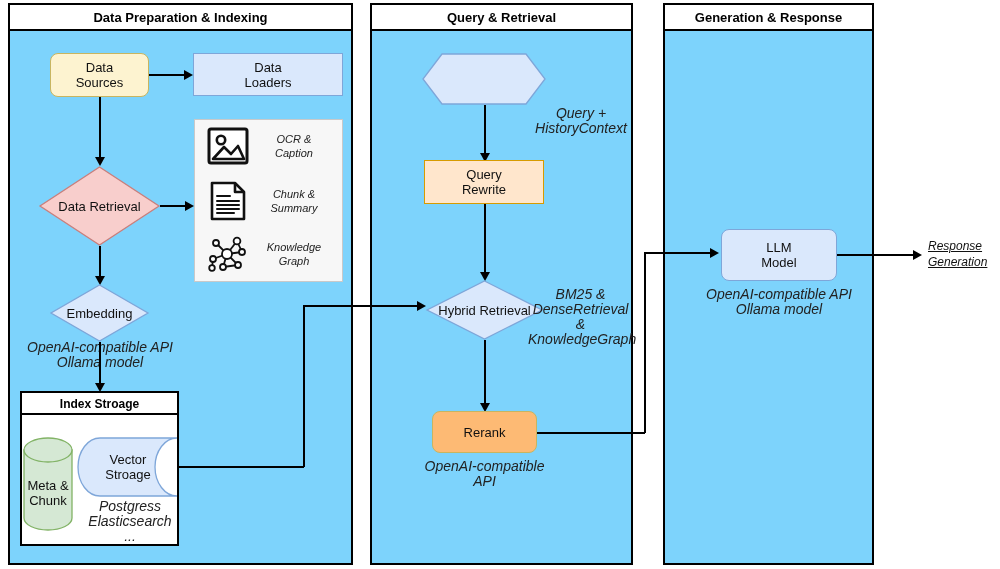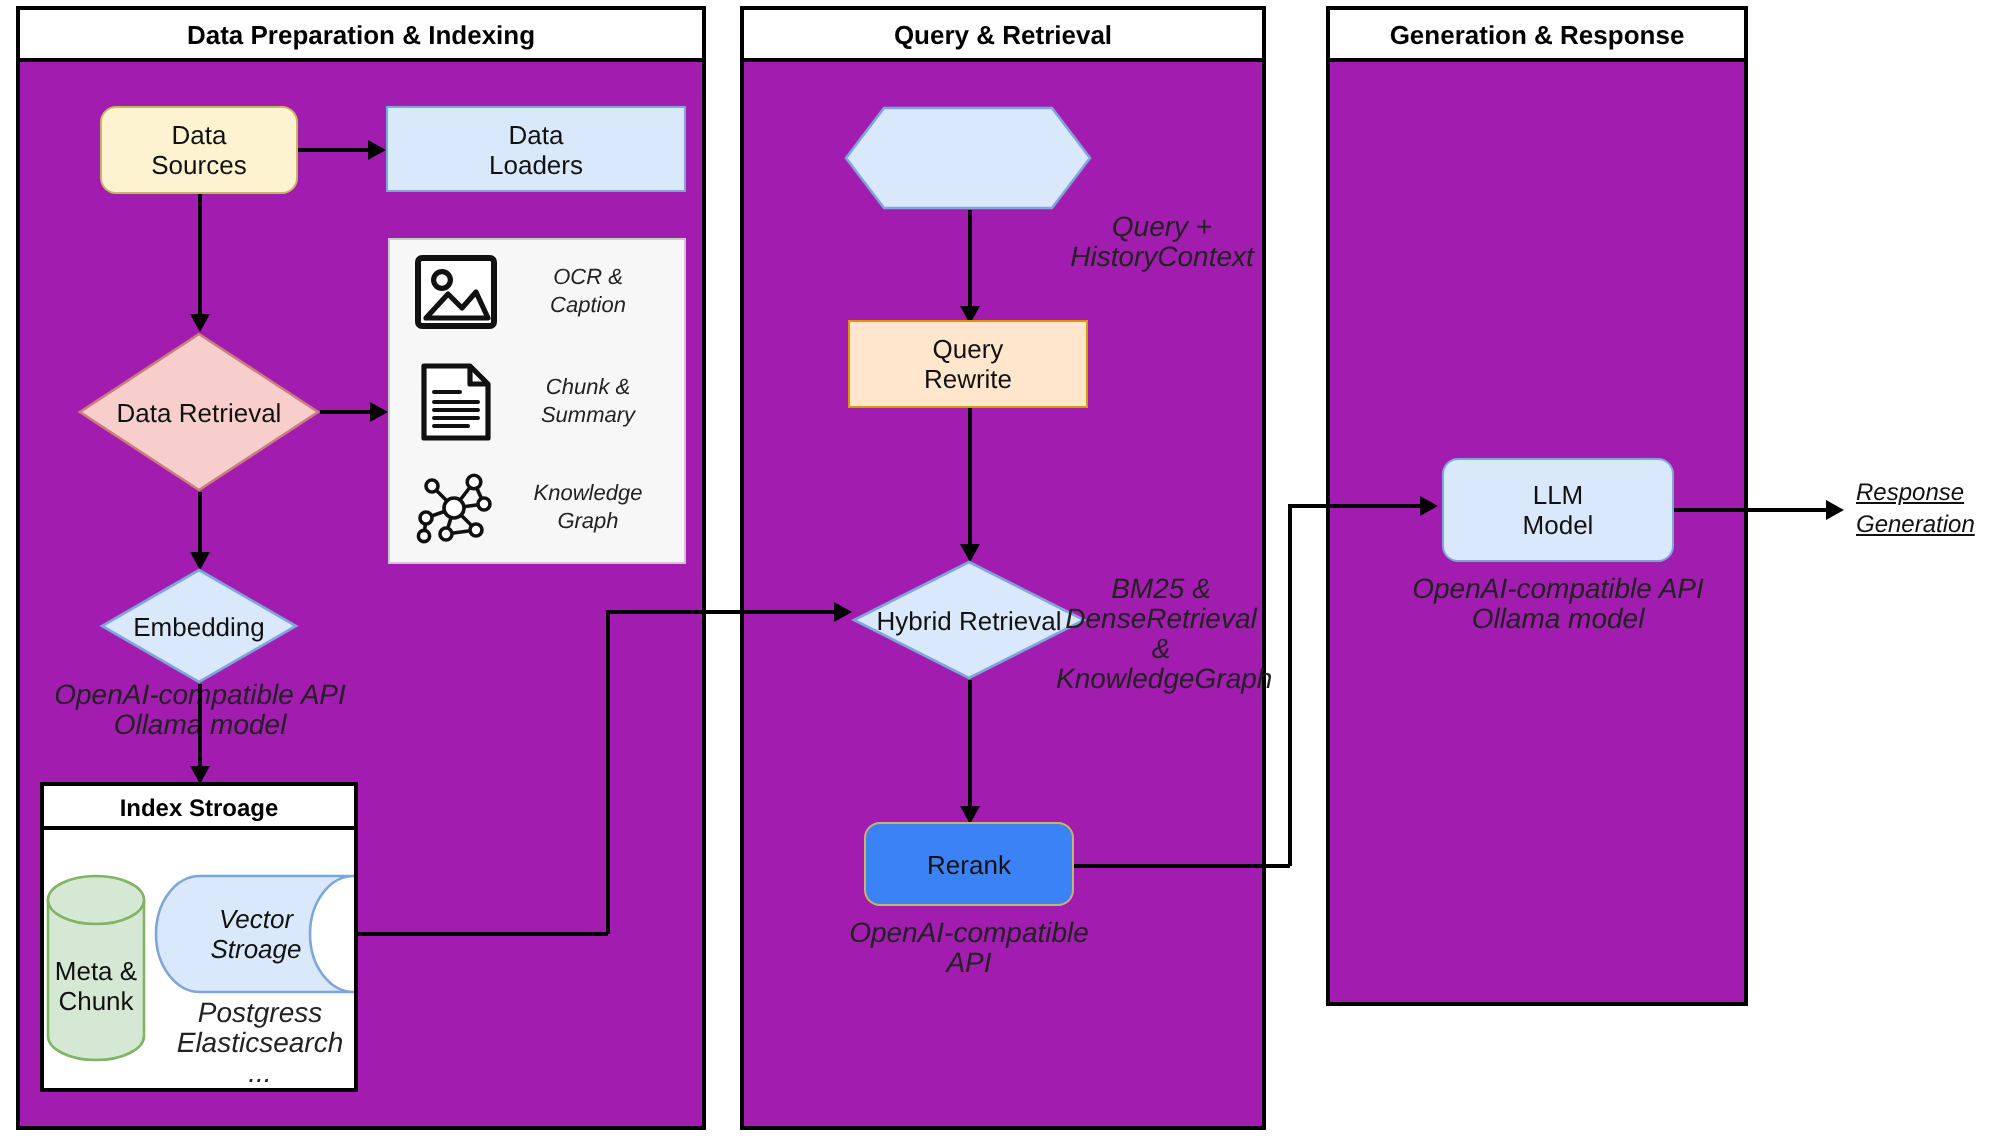--- a/index.html
+++ b/index.html
@@ -1,20 +1,20 @@
 <!DOCTYPE html>
 <html><head>
 <meta charset="utf-8">
 <style>
   html,body{margin:0;padding:0;background:#ffffff;}
   body{font-family:"Liberation Sans",sans-serif;}
   #canvas{position:relative;width:1000px;height:569px;background:#fff;overflow:hidden;}
 
   
-  .panel{position:absolute;border:2px solid #000;background:#a21caf;box-sizing:border-box;}
+  .panel{position:absolute;border:2px solid #000;background:#7dd3fc;box-sizing:border-box;}
   .panel-title{position:absolute;left:0;top:0;right:0;height:26px;line-height:26px;
                text-align:center;font-weight:bold;font-size:13px;color:#000;
                border-bottom:2px solid #000;box-sizing:border-box;background:#fff;}
 
   
   .node{position:absolute;box-sizing:border-box;display:flex;align-items:center;
         justify-content:center;text-align:center;font-size:13px;color:#111;line-height:15px;}
   .node span{display:block;}
   .rounded{border-radius:8px;}
 
@@ -185,21 +185,21 @@
     <div>
       <span>Meta</span>
       <span>&amp;</span>
       <span>Chunk</span>
     </div>
   </div>
 
   <svg class="shape-svg" style="left:82px;top:437px;" width="96" height="60" viewBox="0 0 96 60">
     <path d="M18 1 H95 a22 29 0 0 0 0 58 H18 a22 29 0 0 1 0 -58 Z" fill="#dae8fc" stroke="#7ea6d9" stroke-width="1.3"></path>
   </svg>
-  <div class="shape-label" style="left:86px;top:437px;width:84px;height:60px;font-style:italic;">
+  <div class="shape-label" style="left:86px;top:437px;width:84px;height:60px;">
     <div>
       <span>Vector</span>
       <span>Stroage</span>
     </div>
   </div>
 
   <div class="note" style="left:82px;top:499px;width:96px;">
     <span>Postgress</span>
     <span>Elasticsearch</span>
     <span>...</span>
@@ -246,29 +246,29 @@
     <span>BM25</span>
     <span>&amp;</span>
     <span>DenseRetrieval</span>
     <span>&amp;</span>
     <span>KnowledgeGraph</span>
   </div>
 
   <div class="ln lnv" style="left:484px;top:340px;height:66px;"></div>
   <div class="arrow arrow-d" style="left:480px;top:403px;"></div>
 
-  <div class="node rounded" style="left:432px;top:411px;width:105px;height:42px;background:#3b82f6;border:1px solid #c8b560;">
+  <div class="node rounded" style="left:432px;top:411px;width:105px;height:42px;background:#fdba74;border:1px solid #c8b560;">
     <span>Rerank</span>
   </div>
 
   <div class="note" style="left:412px;top:459px;width:145px;">
     <span>OpenAI-compatible API</span>
   </div>
 
-  <div class="panel" style="left:663px;top:3px;width:211px;height:500px;">
+  <div class="panel" style="left:663px;top:3px;width:211px;height:562px;">
     <div class="panel-title">Generation &amp; Response</div>
   </div>
 
   <div class="node rounded" style="left:721px;top:229px;width:116px;height:52px;background:#dae8fc;border:1px solid #7ea6d9;">
     <div>
       <span>LLM</span>
       <span>Model</span>
     </div>
   </div>
 

